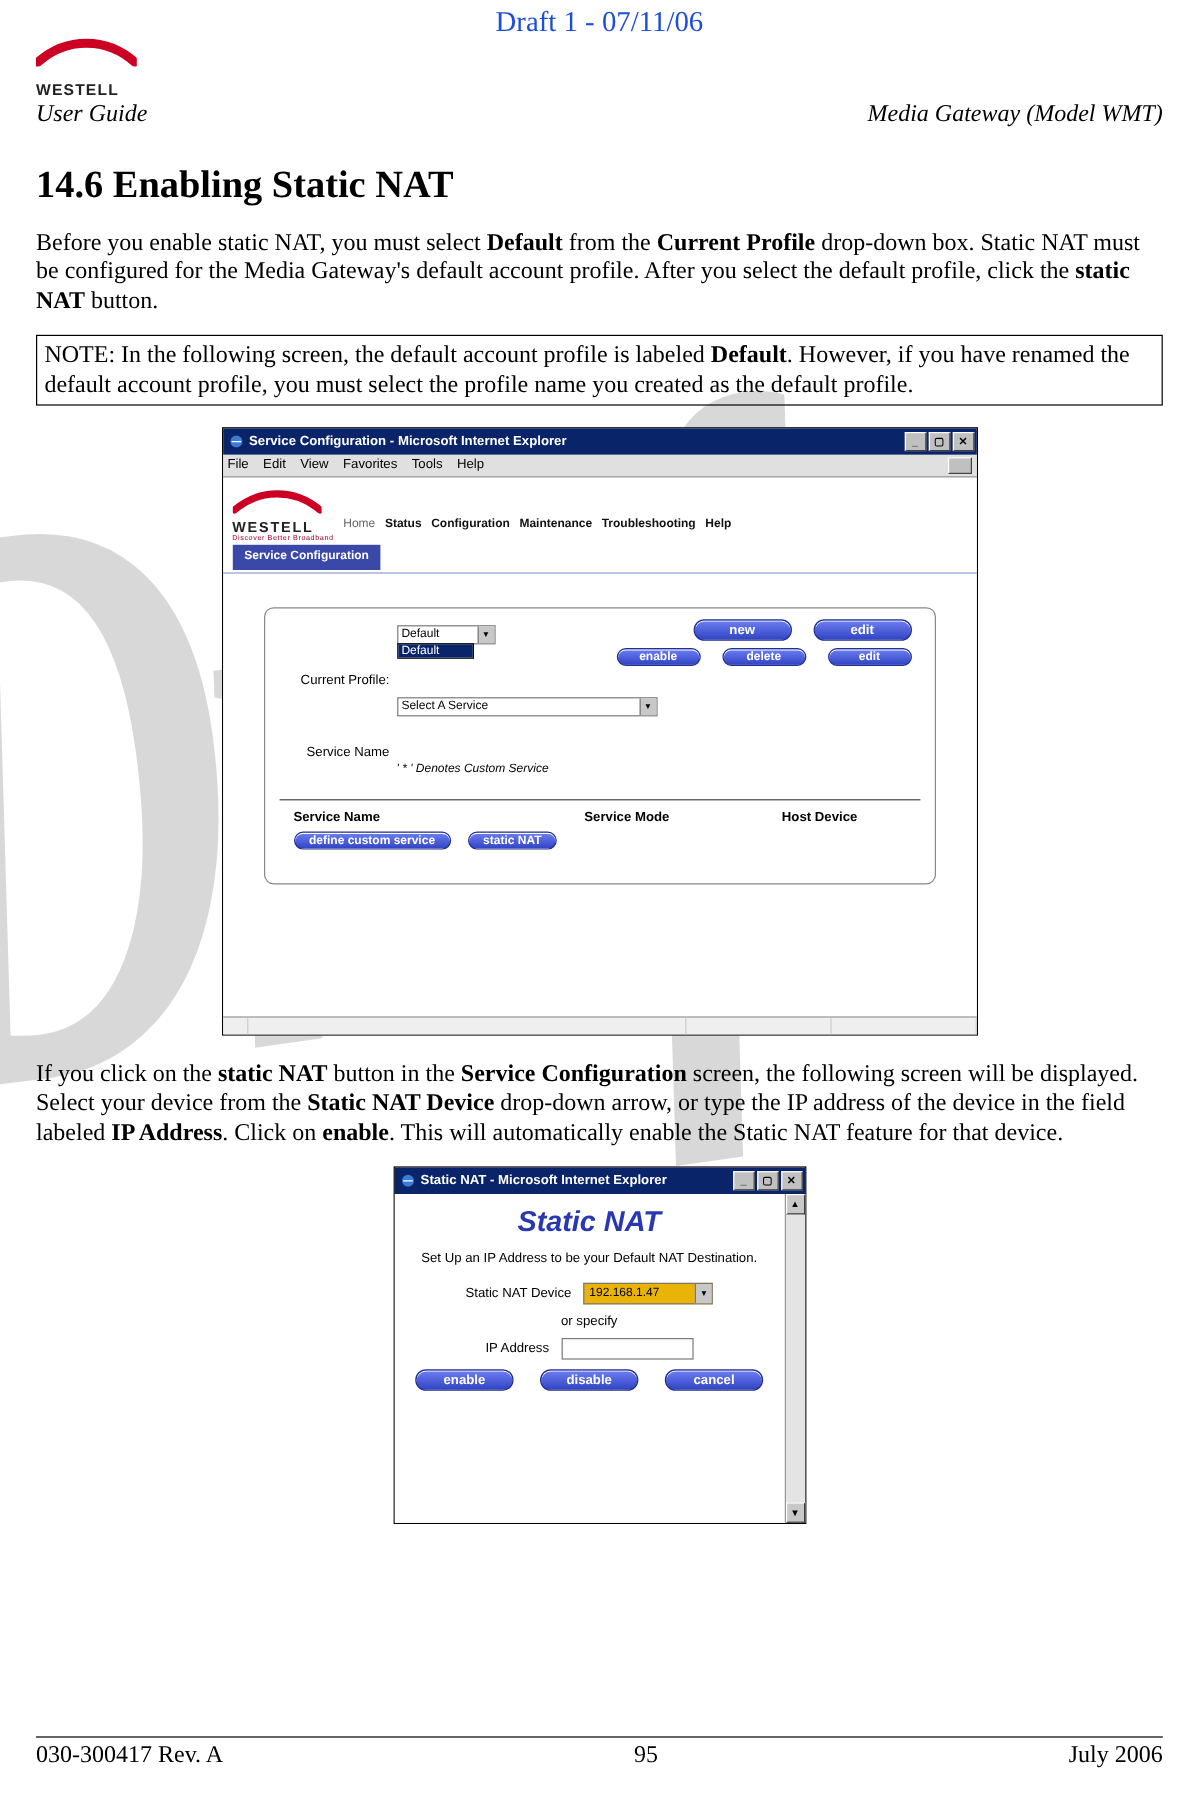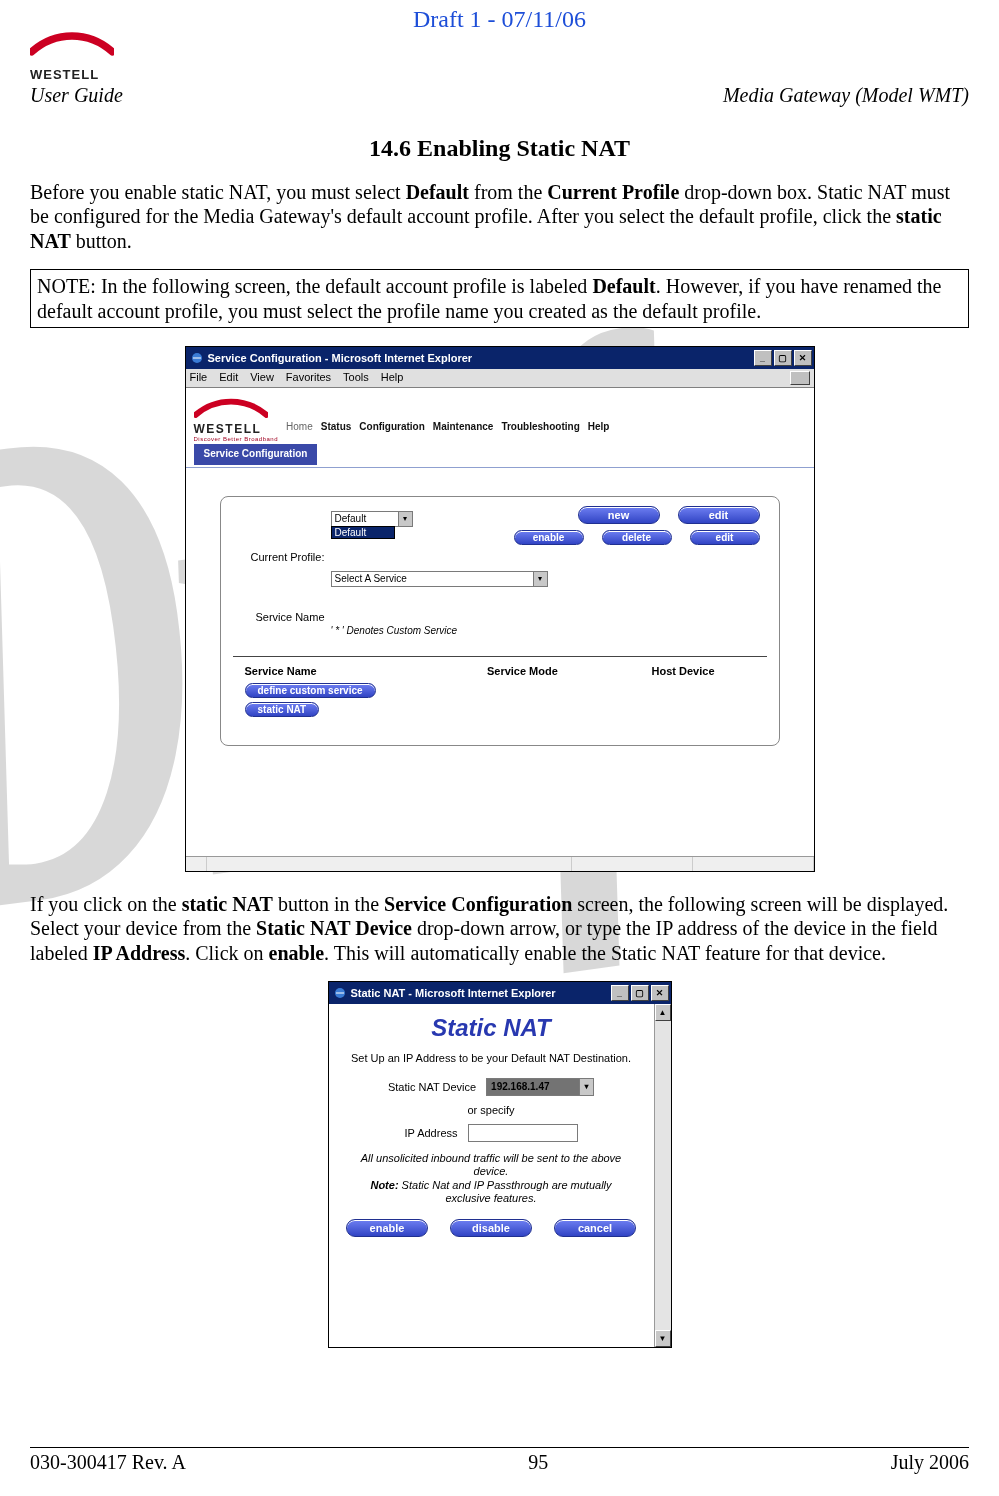--- a/index.html
+++ b/index.html
@@ -62,21 +62,21 @@
     font-family: Arial, Helvetica, sans-serif;
     font-weight: 700;
     font-size: 13px;
     letter-spacing: 1px;
     margin-top: 1px;
     color: #222;
   }
   .hdr-left { font-style: italic; font-size: 20px; margin-top: 2px; }
   .hdr-right { font-style: italic; font-size: 20px; margin-left: 18px; }
 
-  .section-title { font-size: 24px; font-weight: 700; margin: 28px 0 18px 0; text-align: center; }
+  .section-title { font-size: 32px; font-weight: 700; margin: 28px 0 18px 0; }
   .body-para { font-size: 20px; line-height: 1.22; margin: 0 0 16px 0; }
 
   .note-box {
     border: 1px solid #000;
     padding: 4px 6px;
     font-size: 20px;
     line-height: 1.22;
     margin-bottom: 18px;
   }
 
@@ -280,21 +280,21 @@
   .sep-line { height: 1px; background: #444; margin: 20px 0 8px 0; }
   .thead {
     display: flex;
     font-weight: 700;
     font-size: 11px;
     padding: 0 12px 6px 12px;
   }
   .thead div:nth-child(1){ flex: 1; }
   .thead div:nth-child(2){ flex: 1; text-align: right; }
   .thead div:nth-child(3){ flex: 1; text-align: right; padding-right: 40px; }
-  .btn-stack { padding-left: 12px; display: flex; flex-direction: column; gap: 4px; }
+  .btn-stack { padding-left: 12px; display: flex; gap: 14px; }
 
   .ss1-blank { height: 110px; }
   .ss1-taskbar {
     height: 14px;
     background: #efefef;
     display: flex;
     border-top: 1px solid #999;
   }
   .ss1-taskbar .seg {
     border-right: 1px solid #ccc;
@@ -316,25 +316,24 @@
     font-weight: 900;
     font-style: italic;
     font-size: 24px;
     margin: 6px 0 10px 0;
   }
   .ss2-sub { font-size: 11px; margin: 0 18px 14px 18px; }
   .ss2-row { display: flex; align-items: center; justify-content: center; gap: 10px; margin-bottom: 8px; }
   .ss2-row .r-lbl { font-size: 11px; }
   .ss2-ip-combo {
     border: 1px solid #7a7a7a;
-    background: #737373;
+    background: #eab308;
     width: 88px; height: 16px; line-height: 16px;
     font-size: 10px; text-align: left; padding: 0 14px 0 4px;
     position: relative;
-    font-weight: bold;
   }
   .ss2-ip-combo::after {
     content: "▾";
     position: absolute; right: 0; top: 0;
     width: 13px; height: 100%;
     background: #c8c8c8; border-left: 1px solid #7a7a7a;
     display: flex; align-items: center; justify-content: center;
     font-size: 8px; color: #000;
   }
   .ss2-ip-text {
@@ -543,24 +542,20 @@
             <span class="ss2-ip-combo">192.168.1.47</span>
           </div>
           <div class="ss2-row">
               <span class="r-lbl">or specify</span>
             </div>
           <div class="ss2-row">
             <span class="r-lbl">IP Address</span>
             <span class="ss2-ip-text"></span>
           </div>
 
-          <div class="ss2-note">
-            <span>All unsolicited inbound traffic will be sent to the above device.</span><br>
-            <b>Note:</b><span> Static Nat and IP Passthrough are mutually exclusive features.</span>
-          </div>
 
           <div class="ss2-pills">
             <span class="pill">enable</span>
             <span class="pill">disable</span>
             <span class="pill">cancel</span>
           </div>
 
           <div class="ss2-blank"></div>
         </div>
         <div class="ss2-scroll">

